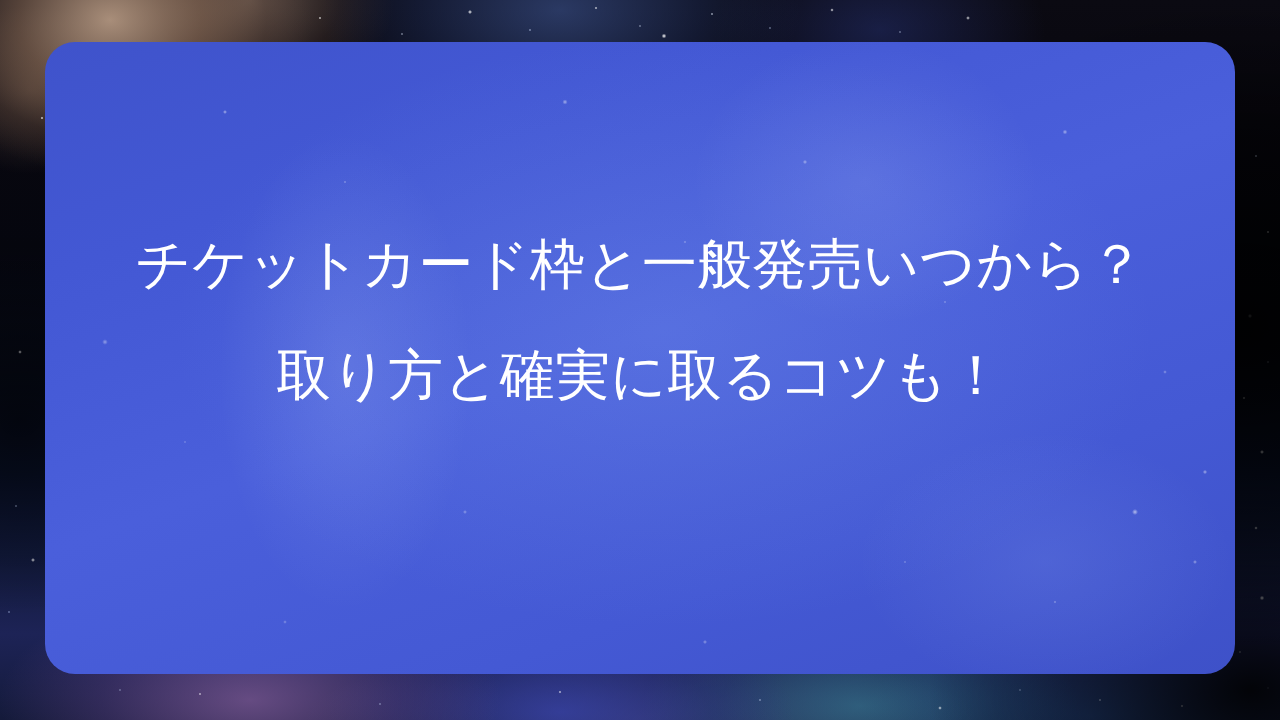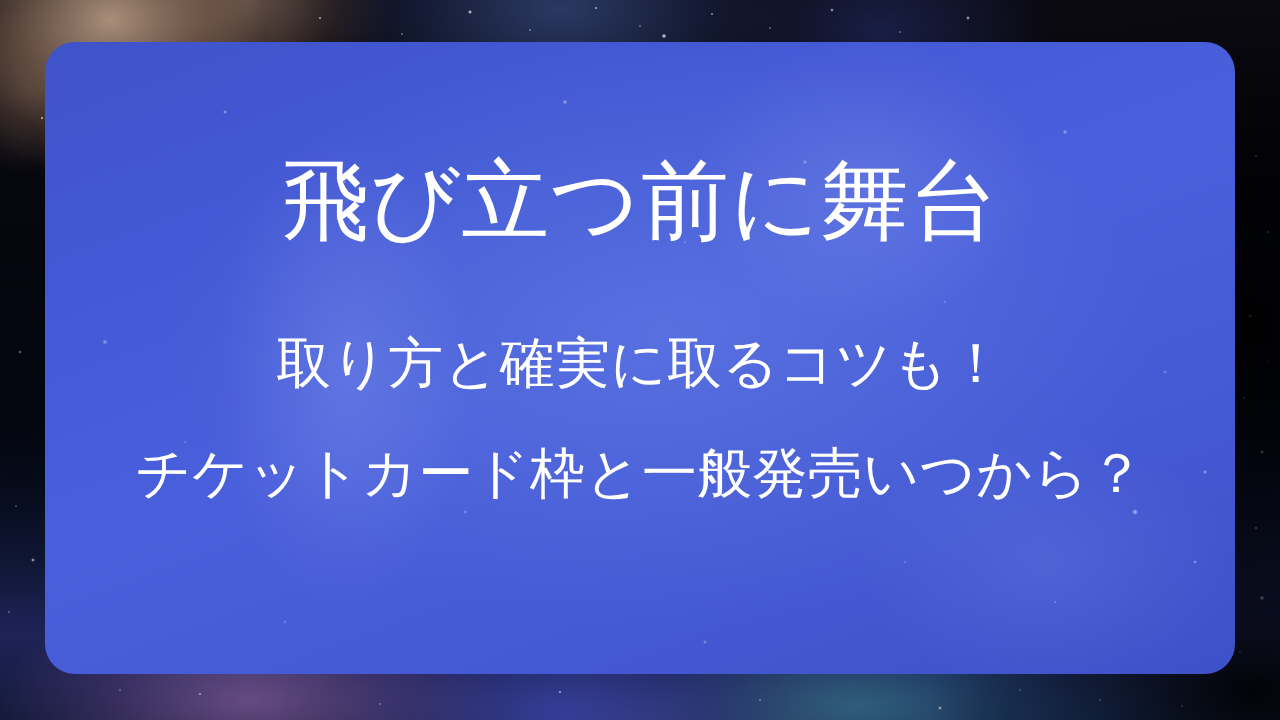--- a/index.html
+++ b/index.html
@@ -254,22 +254,21 @@
   <div class="bg-layer bg-nebula-b"></div>
   <div class="bg-layer bg-stars-a"></div>
   <div class="bg-layer bg-stars-b"></div>
   <div class="bg-layer bg-vignette"></div>
 
   <div class="card">
     <div class="card-wisp"></div>
     <div class="card-stars"></div>
 
     <div class="card-content">
-      <div class="title">飛び立つ前に舞台</div>
 
       <div class="subtitle-block">
+        <div class="subtitle-line">チケットカード枠と一般発売いつから？</div>
         <div class="subtitle-line">取り方と確実に取るコツも！</div>
-        <div class="subtitle-line">チケットカード枠と一般発売いつから？</div>
       </div>
     </div>
   </div>
 
 </div>
 
 </body></html>

